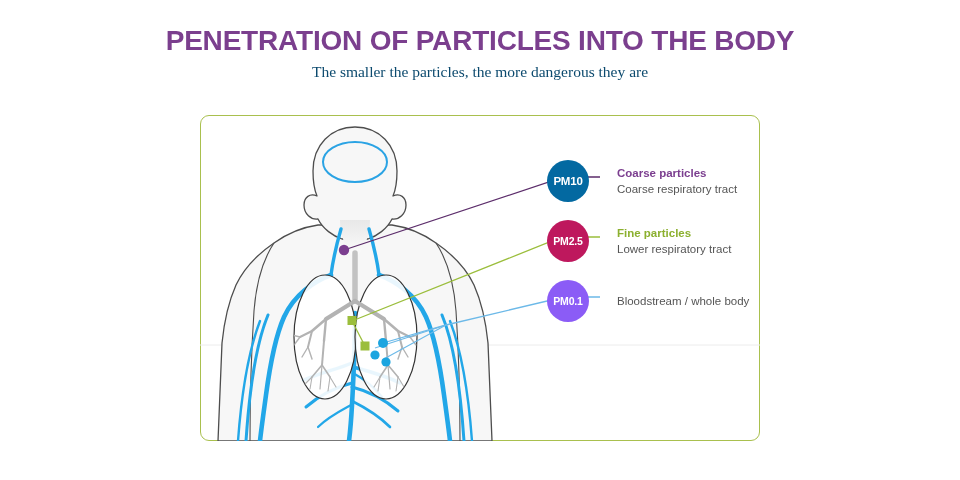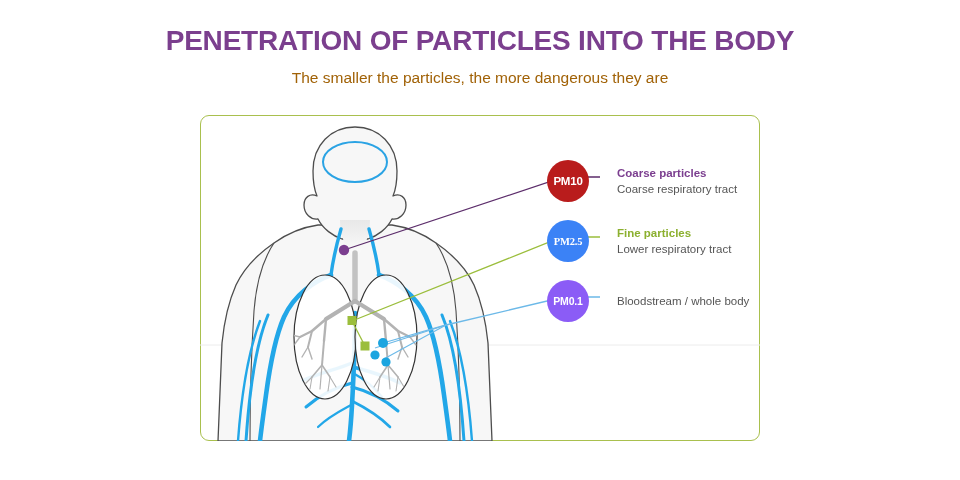--- a/index.html
+++ b/index.html
@@ -31,24 +31,24 @@
     font-size: 28px;
     font-weight: bold;
     letter-spacing: -0.2px;
     color: #7b3f8e;
     line-height: 1.08;
     margin: 0;
     font-family: "Liberation Sans", sans-serif;
   }
   #subtitle {
     font-size: 15.5px;
-    color: #a16207;
-    margin: 13px 0 0 0;
+    color: #0c4a6e;
+    margin: 7px 0 0 0;
     line-height: 1.2;
-    font-family: Liberation Sans, sans-serif;
+    font-family: Liberation Serif, serif;
   }
   
   #panel {
     position: absolute;
     left: 200px;
     top: 115px;
     width: 560px;
     height: 326px;
     border: 1.4px solid #a9c04e;
     border-radius: 9px;
@@ -262,29 +262,29 @@
       <circle cx="144" cy="135" r="5.2" fill="#7b3e8f"></circle>
       <rect x="147.5" y="201" width="9" height="9" fill="#9bbe3c"></rect>
       <rect x="160.5" y="226.5" width="9" height="9" fill="#9bbe3c"></rect>
       <circle cx="183" cy="228" r="5" fill="#1ca5e0"></circle>
       <circle cx="175" cy="240" r="4.6" fill="#1ca5e0"></circle>
       <circle cx="186" cy="247" r="4.6" fill="#1ca5e0"></circle>
     </g>
   </svg>
 
   <div class="legend-row" style="left:547px; top:160px;">
-    <div class="badge pm10" style="background:#b91c1c;">PM10</div>
+    <div class="badge pm10" style="background:#0369a1;">PM10</div>
     <div class="legend-text">
       <p class="legend-title" style="color:#7b3e8f;">Coarse particles</p>
       <p class="legend-sub">Coarse respiratory tract</p>
     </div>
   </div>
 
   <div class="legend-row" style="left:547px; top:220px;">
-    <div class="badge pm25" style="background:#3b82f6;font-family:Liberation Serif, serif;">PM2.5</div>
+    <div class="badge pm25" style="background:#be185d;">PM2.5</div>
     <div class="legend-text">
       <p class="legend-title" style="color:#8cb02f;">Fine particles</p>
       <p class="legend-sub">Lower respiratory tract</p>
     </div>
   </div>
 
   <div class="legend-row" style="left:547px; top:280px;">
     <div class="badge pm01" style="background:#8b5cf6;">PM0.1</div>
     <div class="legend-text">
       <p class="legend-sub">Bloodstream / whole body</p>

